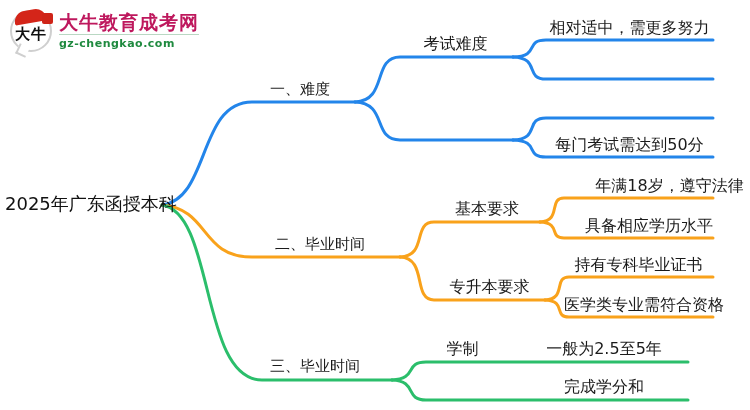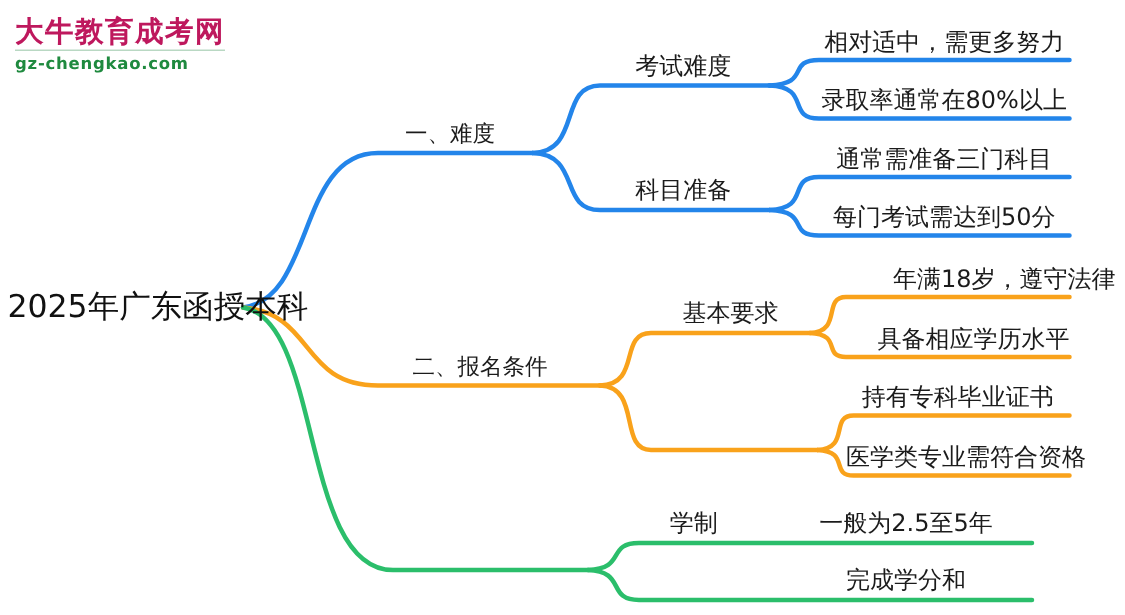--- a/index.html
+++ b/index.html
@@ -7,21 +7,21 @@
     position:relative;width:750px;height:410px;background:#ffffff;overflow:hidden;
     font-family:"DejaVu Sans","Liberation Sans",sans-serif;
   }
   #connectors{position:absolute;left:0;top:0;}
   #connectors path{fill:none;stroke-width:3;stroke-linecap:round;}
 
   .node{
     position:absolute;white-space:nowrap;text-align:center;
     color:#1b1b1b;font-size:16px;line-height:20px;
   }
-  .root-label{font-size:21px;line-height:22px;text-align:left;color:#111;}
+  .root-label{font-size:18px;line-height:22px;text-align:left;color:#111;}
   .branch-label{font-size:15px;}
 
   
   .logo{position:absolute;left:10px;top:10px;display:flex;align-items:center;gap:7px;}
   .logo-icon{
     position:relative;width:42px;height:42px;border:2px solid #cfcfcf;border-radius:50%;
     background:#fff;box-sizing:border-box;display:flex;align-items:flex-end;justify-content:center;
   }
   .logo-arc{
     position:absolute;top:-2px;left:2px;width:32px;height:13px;background:#d42519;
@@ -61,41 +61,46 @@
     <path d="M540,222 C562,223 548,238 564,238 L713,238" stroke="#F9A21B"></path>
     <path d="M545,300 C567,299 553,277 569,277 L713,277" stroke="#F9A21B"></path>
     <path d="M545,300 C567,301 553,317 569,317 L713,317" stroke="#F9A21B"></path>
 
     <path d="M162,205 C215,213 200,380 262,380 L392,380" stroke="#2BBE6B"></path>
     <path d="M392,380 C418,379 404,362 426,362 L688,362" stroke="#2BBE6B"></path>
     <path d="M392,380 C418,381 404,400 426,400 L688,400" stroke="#2BBE6B"></path>
   </svg>
 
   <div class="logo">
+    <div class="logo-icon">
+      <div class="logo-arc"></div>
+      <span class="logo-chars">大牛</span>
+      <div class="logo-seal"></div>
+      <div class="logo-tail"></div>
+    </div>
     <div class="logo-text">
       <div class="logo-title" style="color:#be185d;">大牛教育成考网</div>
       <div class="logo-domain" style="color:#1F8A3F;">gz-chengkao.com</div>
     </div>
   </div>
 
   <div class="node root-label" style="left:5px;top:193px;width:158px;">2025年广东函授本科</div>
 
   <div class="node branch-label" style="left:240px;top:79px;width:120px;">一、难度</div>
   <div class="node" style="left:398px;top:34px;width:115px;">考试难度</div>
-  <div class="node" style="left:398px;top:117px;width:115px;">科目准备</div>
   <div class="node" style="left:546px;top:18px;width:167px;">相对适中，需更多努力</div>
-  <div class="node" style="left:546px;top:57px;width:167px;">录取率通常在80%以上</div>
-  <div class="node" style="left:546px;top:96px;width:167px;">通常需准备三门科目</div>
   <div class="node" style="left:546px;top:135px;width:167px;">每门考试需达到50分</div>
 
-  <div class="node branch-label" style="left:250px;top:234px;width:140px;">二、报名条件</div>
+  <div class="node branch-label" style="left:250px;top:234px;width:140px;">二、毕业时间</div>
   <div class="node" style="left:434px;top:199px;width:106px;">基本要求</div>
+  <div class="node" style="left:434px;top:277px;width:111px;">专升本要求</div>
   <div class="node" style="left:564px;top:176px;width:149px;margin-left:31px;">年满18岁，遵守法律</div>
   <div class="node" style="left:564px;top:216px;width:149px;text-align:right;">具备相应学历水平</div>
   <div class="node" style="left:564px;top:255px;width:149px;">持有专科毕业证书</div>
   <div class="node" style="left:564px;top:295px;width:149px;">医学类专业需符合资格</div>
 
+  <div class="node branch-label" style="left:245px;top:356px;width:140px;">三、毕业时间</div>
   <div class="node" style="left:420px;top:339px;width:85px;">学制</div>
   <div class="node" style="left:420px;top:377px;width:105px;margin-top:40px;">毕业申请</div>
   <div class="node" style="left:520px;top:339px;width:168px;">一般为2.5至5年</div>
   <div class="node" style="left:520px;top:377px;width:168px;">完成学分和</div>
 
 </div>
 
 </body></html>

